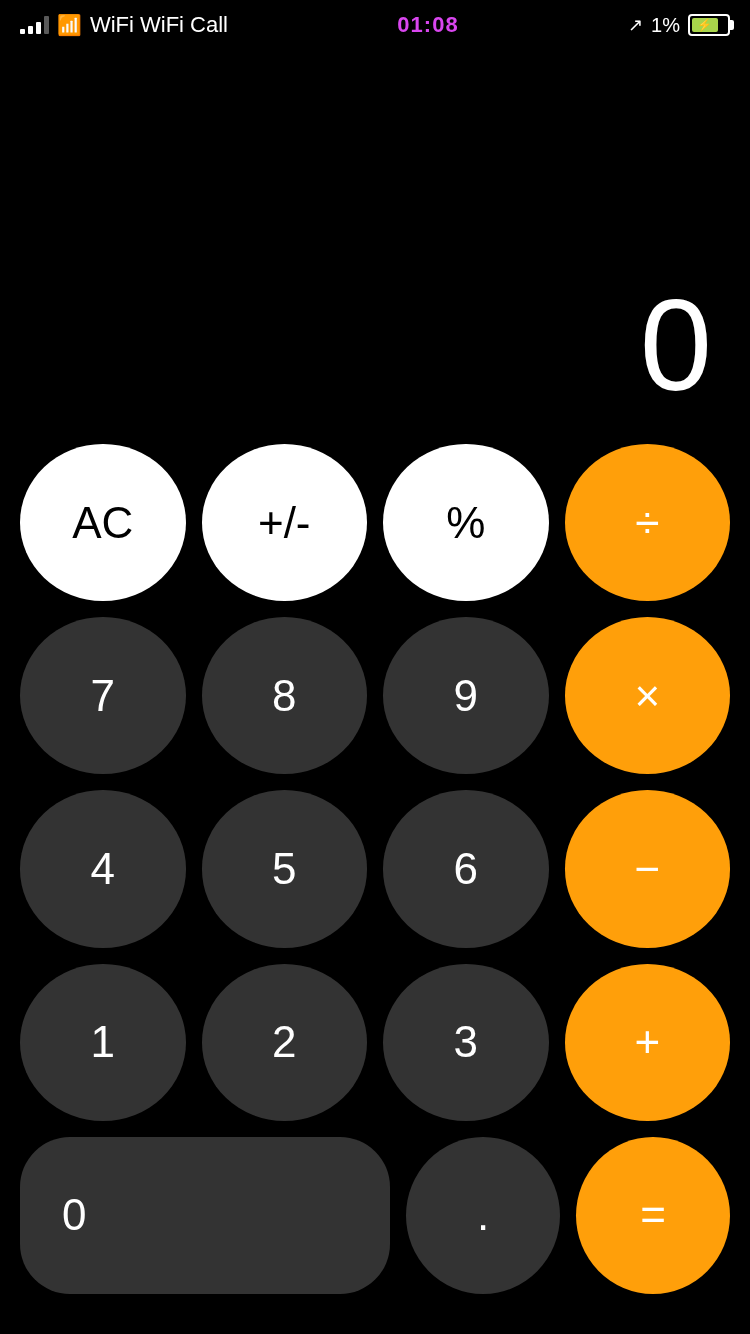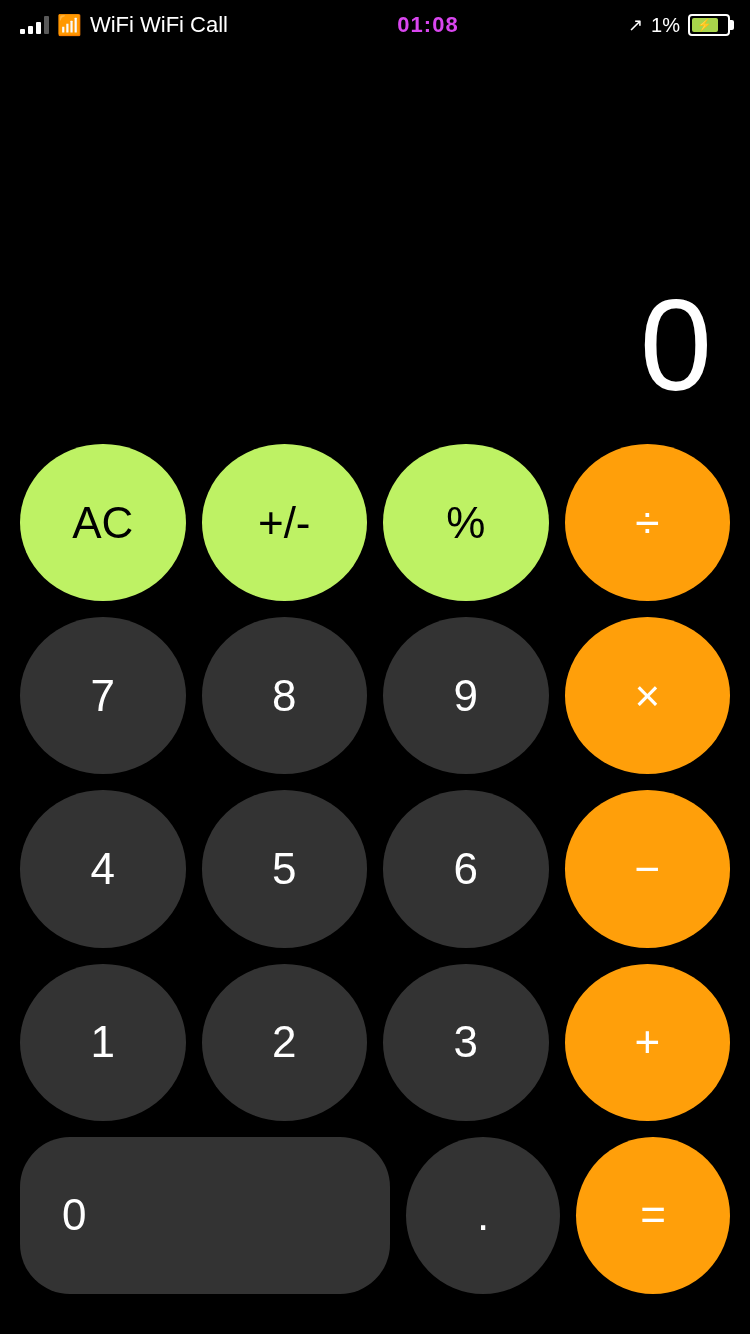--- a/index.html
+++ b/index.html
@@ -174,21 +174,21 @@
       align-items: center;
       justify-content: center;
       font-size: 44px;
       font-weight: 400;
       color: #fff;
       outline: none;
       -webkit-tap-highlight-color: transparent;
     }
 
     .btn-gray {
-      background: #bef264;
+      background: #ffffff;
       color: #000;
     }
 
     .btn-dark {
       background: #333333;
       color: #fff;
     }
 
     .btn-orange {
       background: #ff9f0a;

